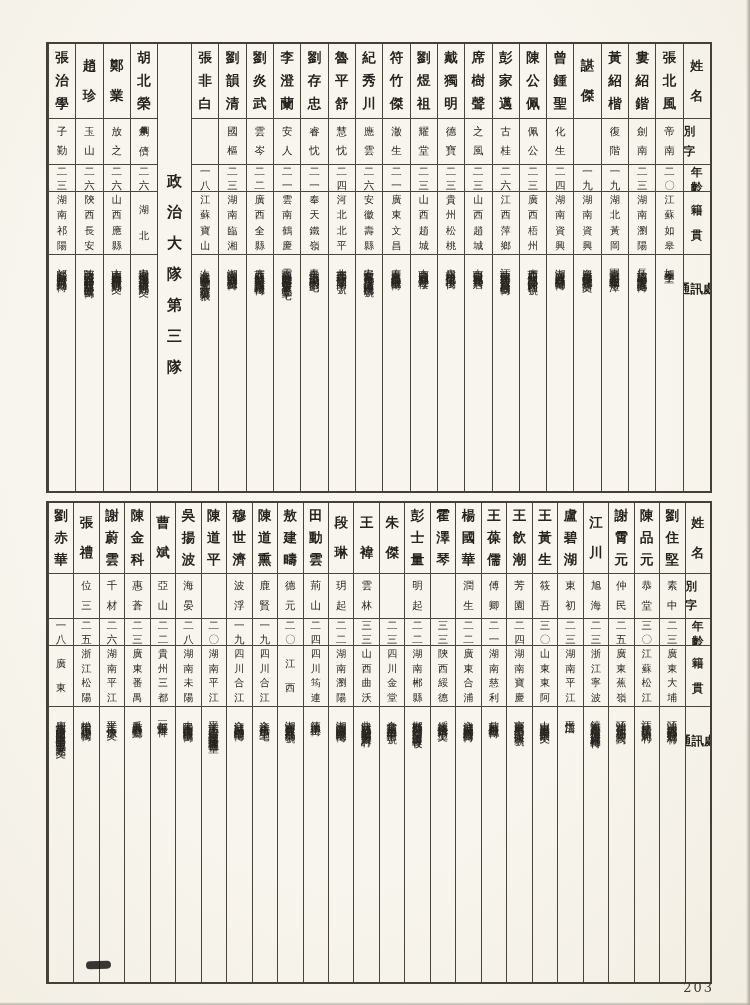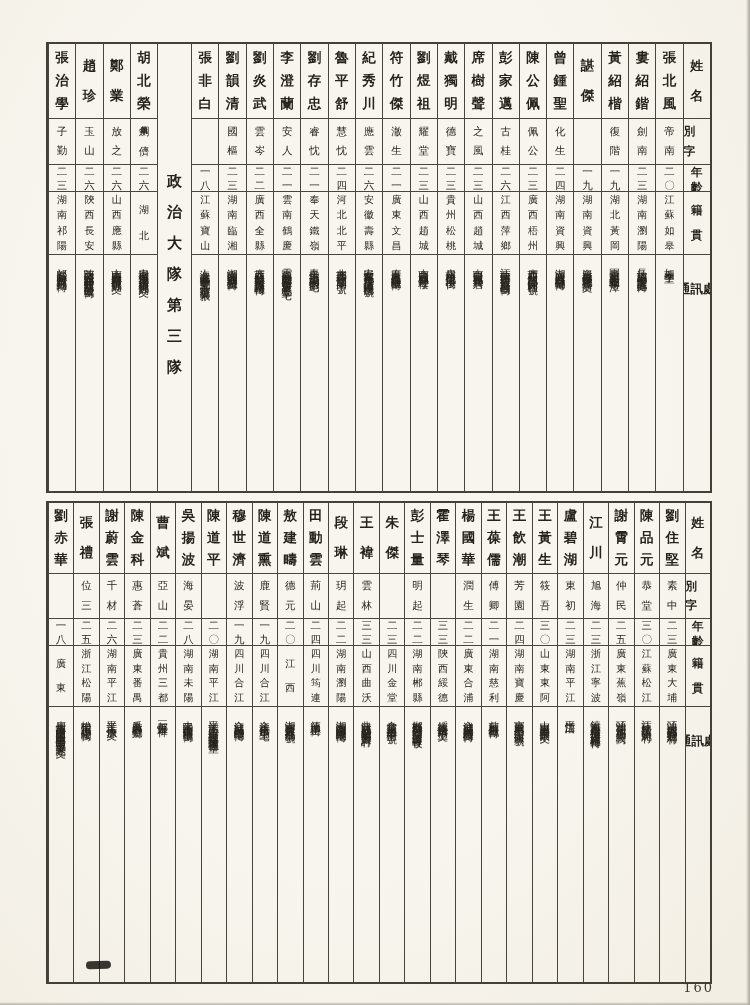--- a/index.html
+++ b/index.html
@@ -1298,16 +1298,16 @@
             <span class="ch">廣</span>
             <span class="ch">東</span>
           </div>
           <div class="cell c-addr">
             <div class="addr-text">廣州市黃沙中國國民黨第十區黨部梁之光交</div>
           </div>
         </div>
       </section>
   </div>
   <div class="smudge"></div>
-  <div class="page-number">160</div>
+  <div class="page-number">203</div>
   <div class="edge-right"></div>
   <div class="edge-bottom"></div>
 </div>
 
 </body></html>

